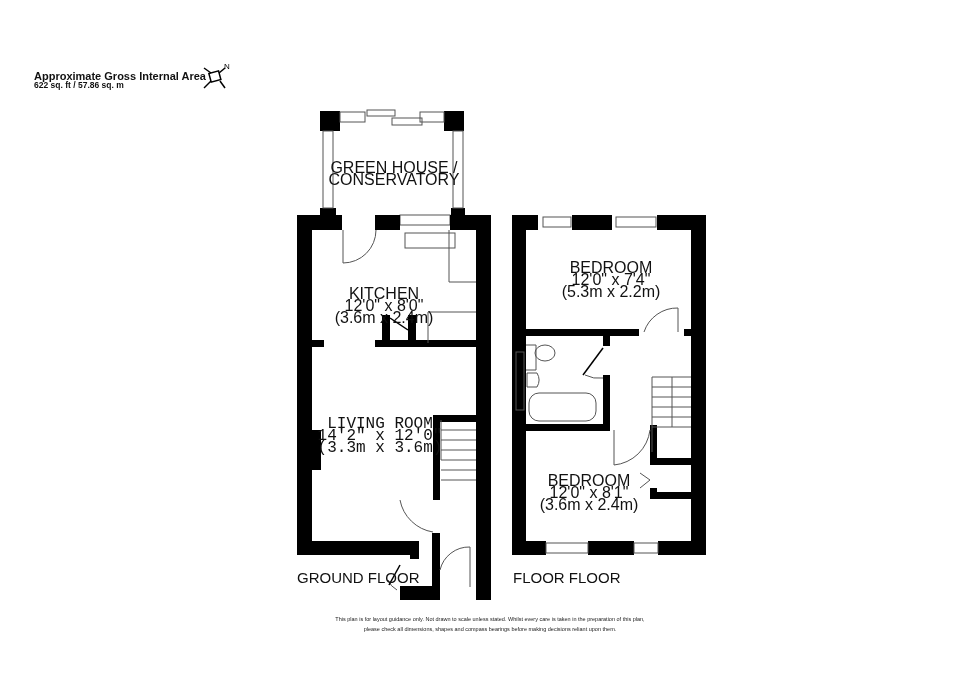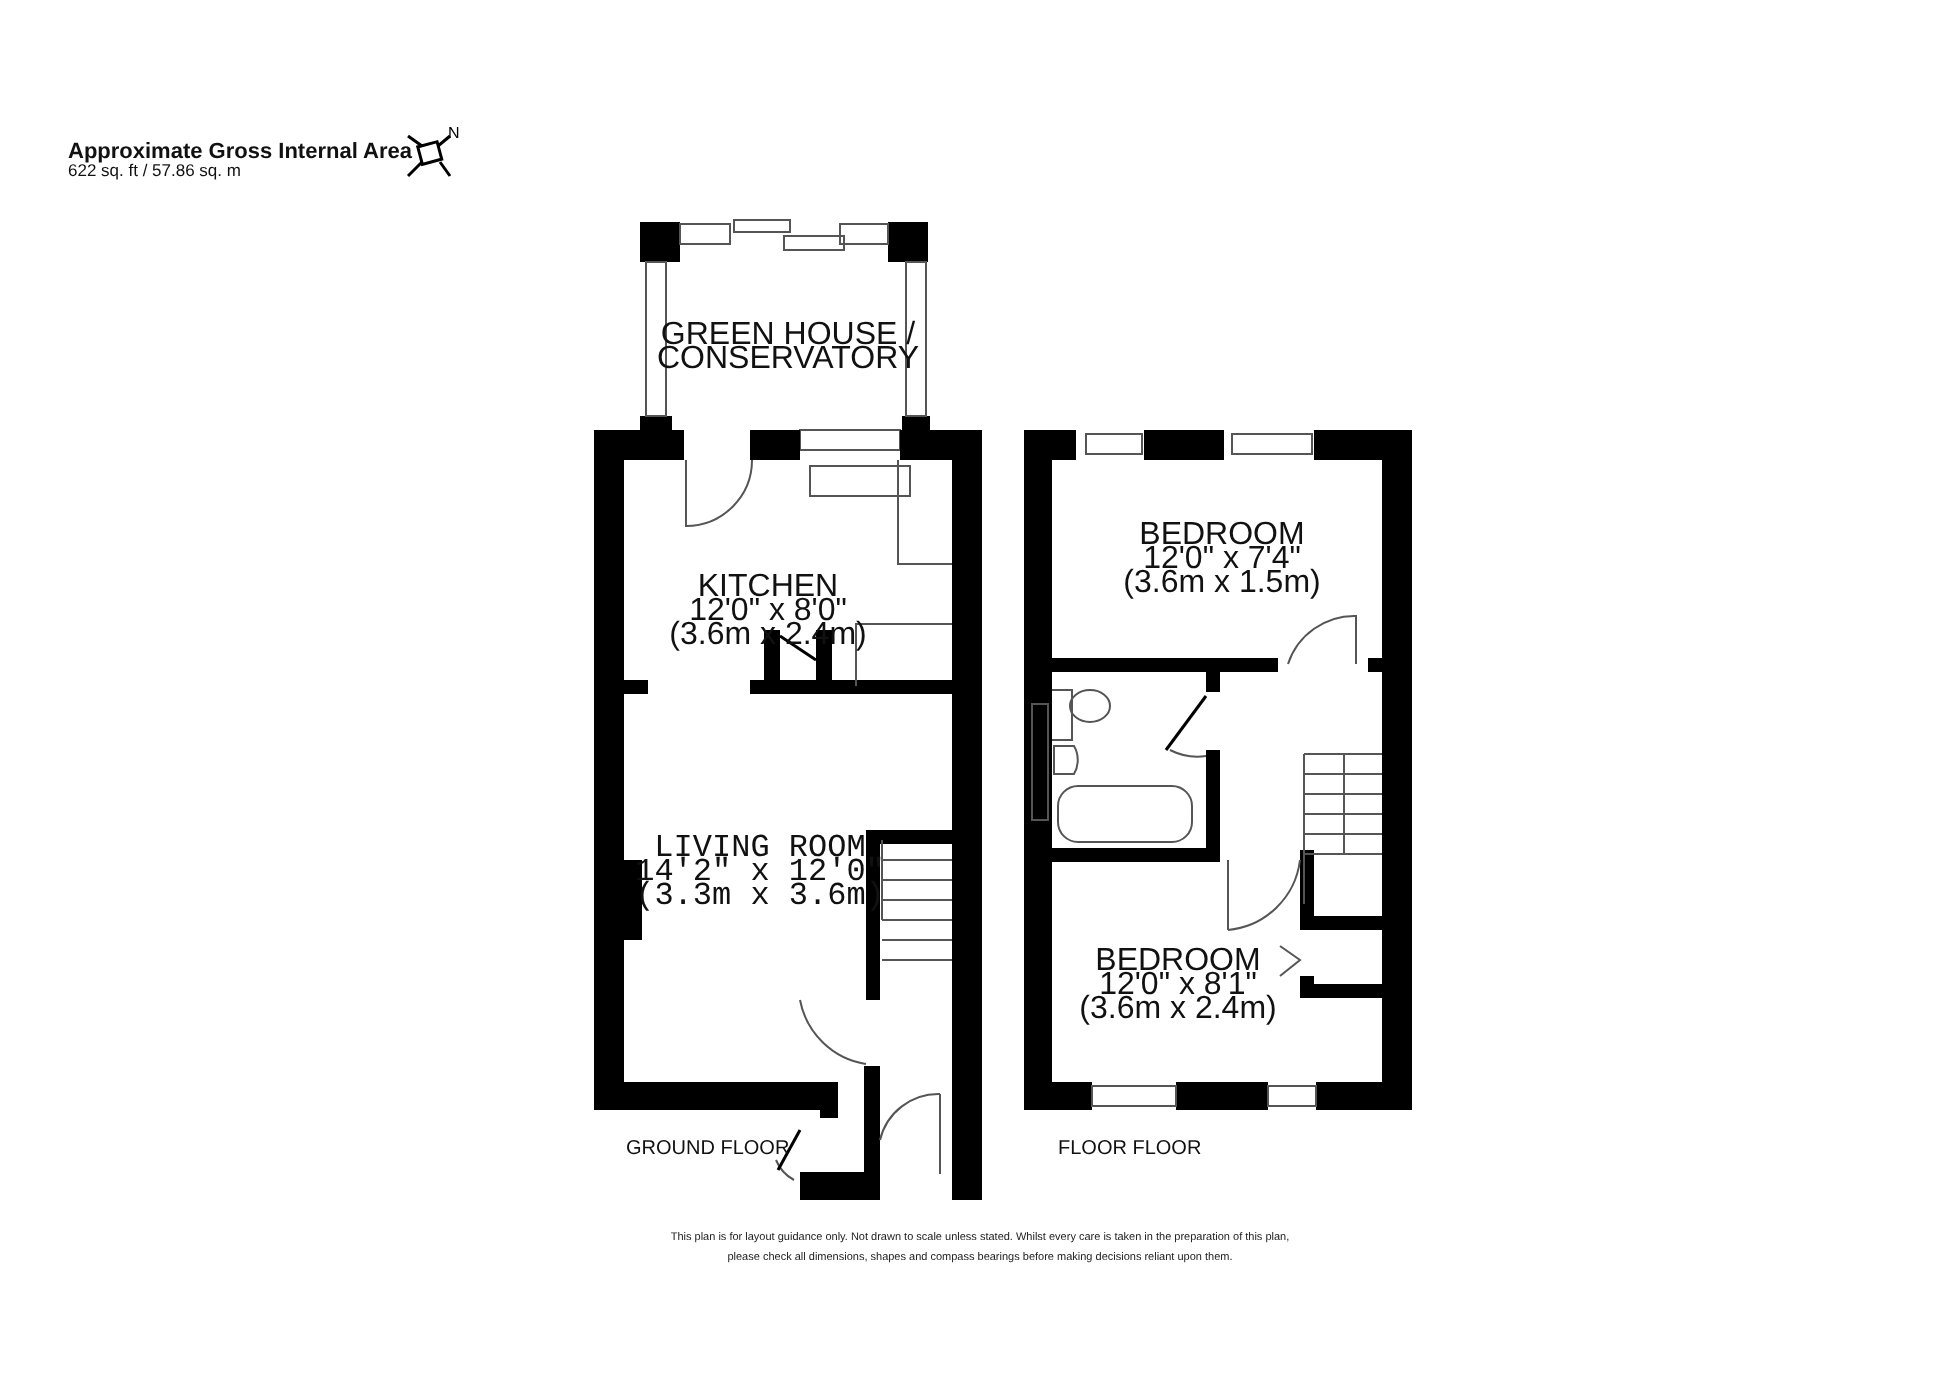--- a/index.html
+++ b/index.html
@@ -1,22 +1,22 @@
 <!DOCTYPE html>
 <html><head>
 <meta charset="utf-8">
 <style>
   html, body { margin:0; padding:0; background:#ffffff; }
   body { width:980px; height:692px; position:relative; overflow:hidden; font-family:"Liberation Sans", sans-serif; color:#111; }
   .header-title { position:absolute; left:34px; top:70px; font-size:11px; font-weight:bold; }
-  .header-area { position:absolute; left:34px; top:80px; font-size:8.5px; }
+  .header-area { position:absolute; left:34px; top:80px; font-size:8.5px;font-weight:bold; }
   .compass { position:absolute; left:200px; top:62px; width:32px; height:30px; }
   svg.plan { position:absolute; left:0; top:0; }
   .room-label { position:absolute; font-size:16px; text-align:center; line-height:12px; transform:translateX(-50%); white-space:nowrap; }
-  .floor-label { position:absolute; font-size:10px;margin-left:16px; }
+  .floor-label { position:absolute; font-size:15px; }
   .disclaimer { position:absolute; left:0; width:980px; text-align:center; font-size:5.5px; color:#222; line-height:10px; }
 </style>
 </head>
 <body>
 
 <div class="header-title">Approximate Gross Internal Area</div>
 <div class="header-area">622 sq. ft / 57.86 sq. m</div>
 
 <svg class="compass" viewBox="0 0 32 30" width="32" height="30">
   <rect x="10" y="10" width="10" height="9" fill="none" stroke="#000" stroke-width="1.5" transform="rotate(-15 15 15)"></rect>
@@ -132,21 +132,21 @@
   <div>(3.6m x 2.4m)</div>
 </div>
 <div class="room-label" style="left:380px; top:418px;font-family:Liberation Mono, monospace;">
   <div>LIVING ROOM</div>
   <div>14'2" x 12'0"</div>
   <div>(3.3m x 3.6m)</div>
 </div>
 <div class="room-label" style="left:611px; top:262px;">
   <div>BEDROOM</div>
   <div>12'0" x 7'4"</div>
-  <div>(3.6m x 1.5m)</div>
+  <div>(5.3m x 2.2m)</div>
 </div>
 <div class="room-label" style="left:589px; top:475px;">
   <div>BEDROOM</div>
   <div>12'0" x 8'1"</div>
   <div>(3.6m x 2.4m)</div>
 </div>
 
 <div class="floor-label" style="left:297px; top:569px;">GROUND FLOOR</div>
 <div class="floor-label" style="left:513px; top:569px;">FLOOR FLOOR</div>
 

